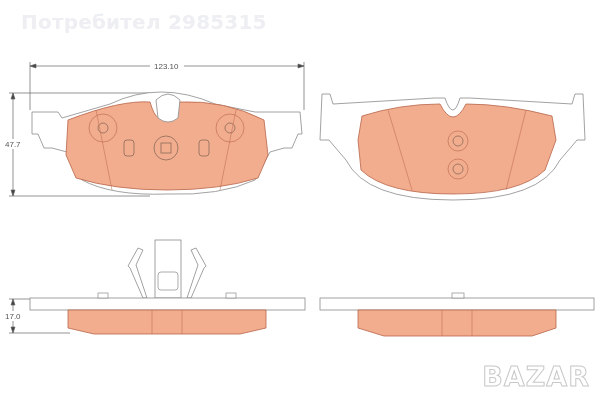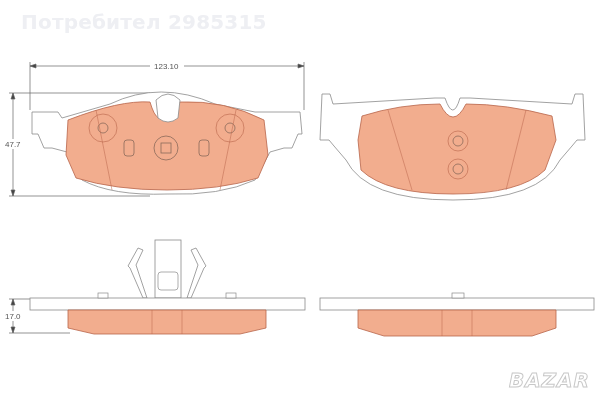--- a/index.html
+++ b/index.html
@@ -1,18 +1,18 @@
 <!DOCTYPE html>
 <html><head>
 <meta charset="utf-8">
 <style>
   html, body { margin: 0; padding: 0; background: #ffffff; }
   body { width: 600px; height: 400px; position: relative; overflow: hidden; font-family: "Liberation Sans", sans-serif; }
   .watermark { position: absolute; left: 21px; top: 10px; font-size: 20px; font-weight: bold; color: #eeeff3; letter-spacing: 0.2px; font-family: "DejaVu Sans", sans-serif; }
-  .brand { position: absolute; right: 10px; bottom: 8px; font-size: 20px; font-weight: bold; color: #ffffff; font-family: "DejaVu Sans", sans-serif; -webkit-text-stroke: 1px #c8c8c8; letter-spacing: 1px; font-style: italic; }
+  .brand { position: absolute; right: 10px; bottom: 8px; font-size: 27px; font-weight: bold; color: #ffffff; font-family: "DejaVu Sans", sans-serif; -webkit-text-stroke: 1px #c8c8c8; letter-spacing: 1px; }
   svg { position: absolute; left: 0; top: 0; }
   .dim { font-size: 8px; fill: #555555; font-family: "Liberation Sans", sans-serif; }
 </style>
 </head>
 <body>
 
 <div class="watermark">Потребител 2985315</div>
 
 <svg width="600" height="400" viewBox="0 0 600 400">
 

